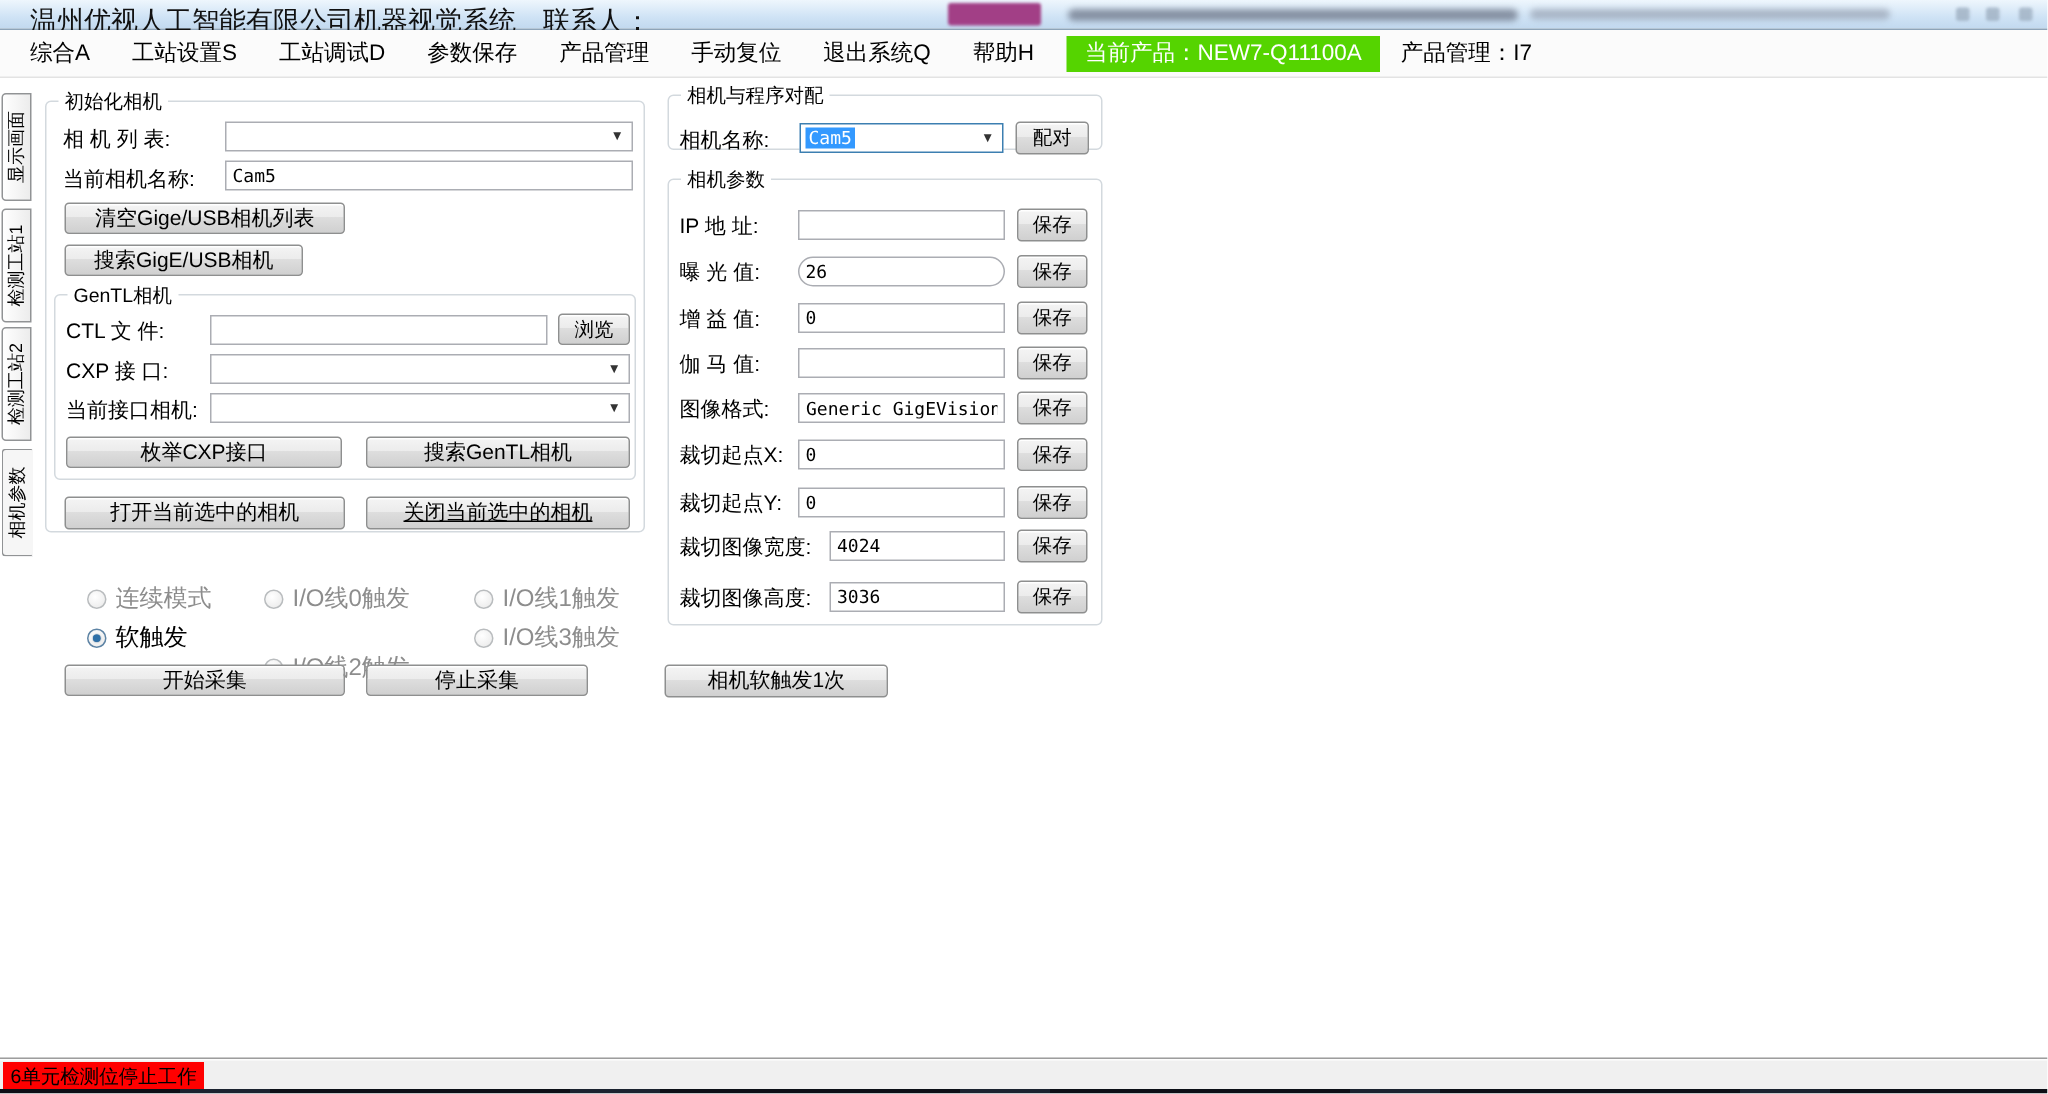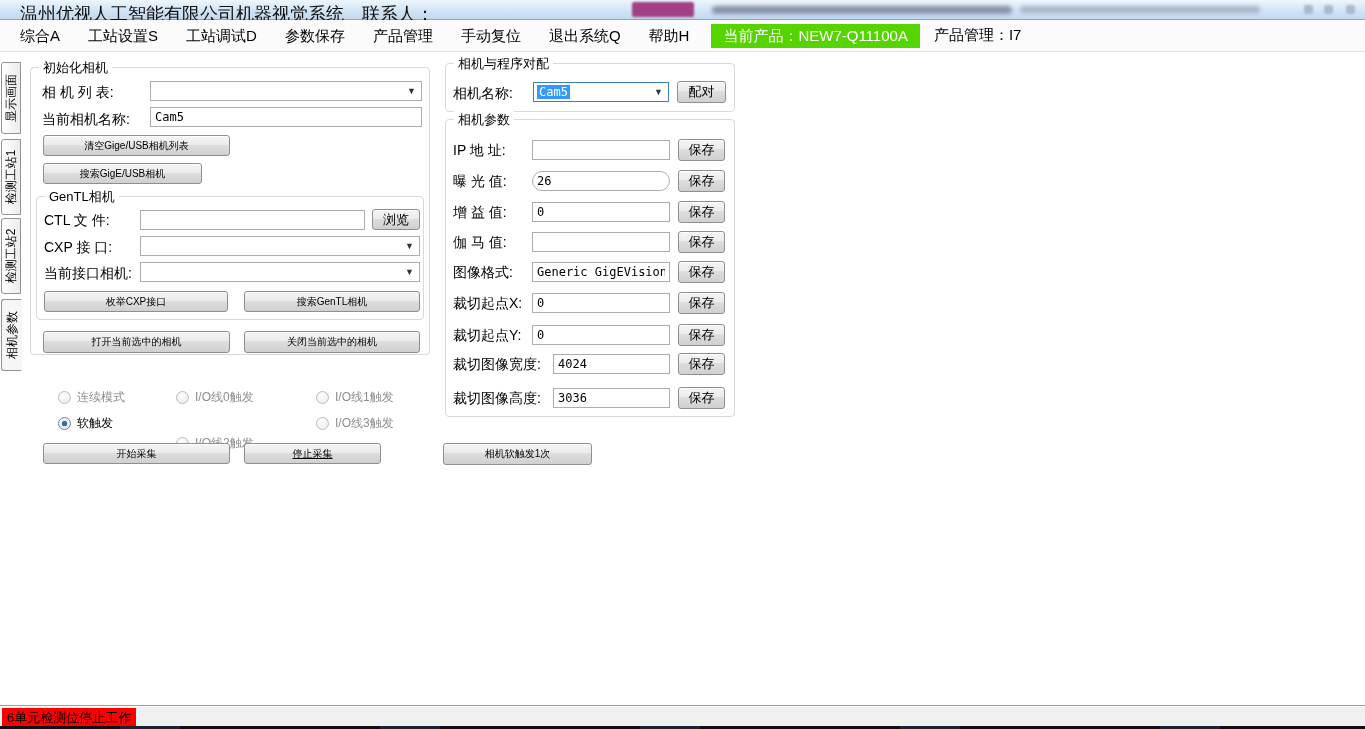--- a/index.html
+++ b/index.html
@@ -41,31 +41,31 @@
     font-family:"DejaVu Sans Mono", monospace; font-size:12px; color:#000; }
 
   .combo { position:absolute; height:20px; border:1px solid #abadb3; background:#fff; }
   .combo .arrow { position:absolute; right:5px; top:50%; transform:translateY(-50%); font-size:9px; color:#333; line-height:1; }
   .combo.focused { border-color:#3c7fb1; }
   .combo .sel { position:absolute; left:3px; top:2px; font-family:"DejaVu Sans Mono", monospace; font-size:12px;
     background:#3399ff; color:#fff; padding:0 2px; }
 
   .btn { position:absolute; display:flex; align-items:center; justify-content:center;
     background:linear-gradient(#f4f4f4,#ececec 45%,#dedede 46%,#d0d0d0); border:1px solid #8e8f8f;
-    border-radius:3px; font-size:10px; color:#000; box-shadow:inset 0 1px 0 #fff; cursor:default; white-space:nowrap; }
+    border-radius:3px; font-size:14px; color:#000; box-shadow:inset 0 1px 0 #fff; cursor:default; white-space:nowrap; }
   .btn-sm { font-size:13px; }
 
   .radio { position:absolute; display:flex; align-items:center; gap:6px; }
   .radio .circ { width:13px; height:13px; border:1px solid #8f9499; border-radius:50%;
     background:radial-gradient(circle at 40% 35%, #fff, #e8e8e8); position:relative; flex:0 0 auto; }
   .radio.off .circ { border-color:#b9bcbe; }
   .radio.on .circ { border-color:#5d83a4; }
   .radio.on .circ::after { content:""; position:absolute; left:3px; top:3px; width:5px; height:5px;
     border-radius:50%; background:#2e70a8; box-shadow:0 0 1px #1c4c77; }
-  .radio .rlbl { font-size:12px; }
+  .radio .rlbl { font-size:16px; }
   .radio.off .rlbl { color:#8d8d8d; }
   .radio.on .rlbl { color:#000; }
 
   
   .statusbar { position:absolute; left:0; top:705px; width:1365px; height:21px; background:#f0f0f0;
     border-top:1px solid #9d9d9d; box-shadow:inset 0 1px 0 #fdfdfd; }
   .status-msg { position:absolute; left:2px; top:2px; font-size:13px; color:#000; padding:1px 5px; }
   .taskbar-strip { position:absolute; left:0; bottom:0; width:1365px; height:3px;
     background:repeating-linear-gradient(90deg,#0c0f16 0 120px,#1b2330 120px 180px,#0c0f16 180px 260px); }
 </style>
@@ -137,21 +137,21 @@
     <span class="arrow">▼</span>
   </div>
   <span class="lbl" style="left:44px; top:265px;">当前接口相机:</span>
   <div class="combo" style="left:140px; top:262px; width:280px;">
     <span class="arrow">▼</span>
   </div>
   <div class="btn" style="left:44px; top:291px; width:184px; height:21px;">枚举CXP接口</div>
   <div class="btn" style="left:244px; top:291px; width:176px; height:21px;">搜索GenTL相机</div>
 
   <div class="btn" style="left:43px; top:331px; width:187px; height:22px;">打开当前选中的相机</div>
-  <div class="btn" style="left:244px; top:331px; width:176px; height:22px;">关闭当前选中的相机</div>
+  <div class="btn" style="left:244px; top:331px; width:176px; height:22px;text-decoration:underline;">关闭当前选中的相机</div>
 
   <div id="radios">
       <div class="radio off" style="left: 58px; top: 389px;">
         <span class="circ"></span>
         <span class="rlbl">连续模式</span>
       </div>
       <div class="radio off" style="left: 176px; top: 389px;">
         <span class="circ"></span>
         <span class="rlbl">I/O线0触发</span>
       </div>
@@ -166,23 +166,23 @@
       <div class="radio off" style="left: 176px; top: 415px; margin-top: 20px;">
         <span class="circ"></span>
         <span class="rlbl">I/O线2触发</span>
       </div>
       <div class="radio off" style="left: 316px; top: 415px;">
         <span class="circ"></span>
         <span class="rlbl">I/O线3触发</span>
       </div>
     </div>
   <div class="btn" style="left:43px; top:443px; width:187px; height:21px;">开始采集</div>
-  <div class="btn" style="left:244px; top:443px; width:137px; height:21px;text-decoration:underline;">停止采集</div>
-
-  <div class="grp" style="left:445px; top:63px; width:290px; height:49px;">
+  <div class="btn" style="left:244px; top:443px; width:148px; height:21px;">停止采集</div>
+
+  <div class="grp" style="left:445px; top:63px; width:290px; height:37px;">
     <span class="grp-title">相机与程序对配</span>
   </div>
   <span class="lbl" style="left:453px; top:85px;">相机名称:</span>
   <div class="combo focused" style="left:533px; top:82px; width:136px;">
     <span class="sel">Cam5</span>
     <span class="arrow">▼</span>
   </div>
   <div class="btn btn-sm" style="left:677px; top:81px; width:49px; height:22px;">配对</div>
 
   <div class="grp" style="left:445px; top:119px; width:290px; height:298px;">

